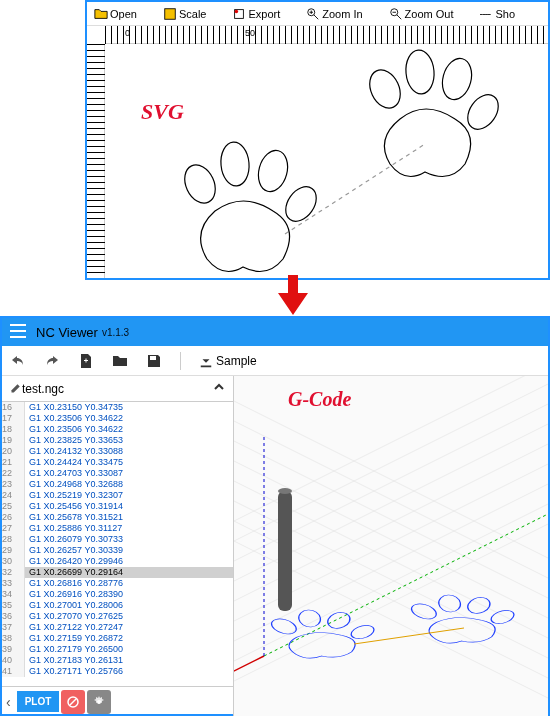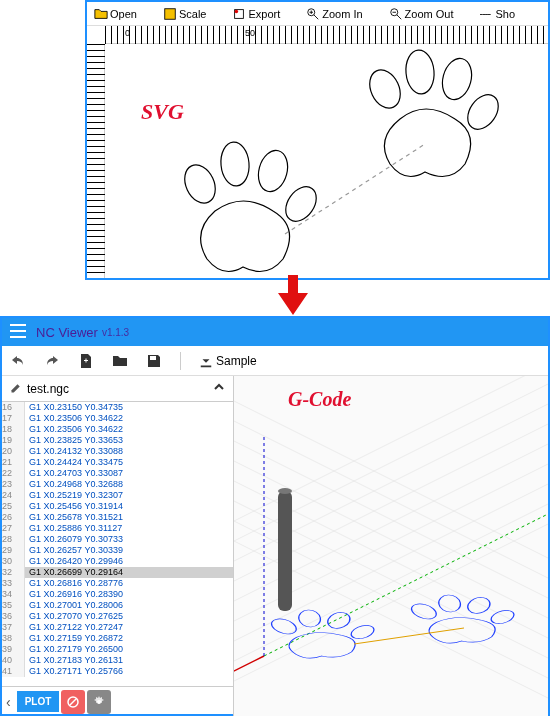--- a/index.html
+++ b/index.html
@@ -11,21 +11,21 @@
 .ruler-h{height:18px;background:#fff;position:relative;border-bottom:1px solid #ccc;margin-left:18px;}
 .ruler-h::before{content:"";position:absolute;left:0;right:0;top:0;height:18px;background:repeating-linear-gradient(90deg,#000 0,#000 1px,transparent 1px,transparent 6px);}
 .ruler-h .maj{position:absolute;top:2px;font-size:9px;}
 .ruler-v{width:18px;position:absolute;left:0;top:42px;bottom:0;background:#fff;border-right:1px solid #ccc;}
 .ruler-v::before{content:"";position:absolute;top:0;bottom:0;left:0;width:18px;background:repeating-linear-gradient(180deg,#000 0,#000 1px,transparent 1px,transparent 6px);}
 .canvas-area{position:absolute;left:18px;top:42px;right:0;bottom:0;background:#fff;overflow:hidden;}
 .svg-label{position:absolute;left:36px;top:55px;color:#e01030;font-style:italic;font-weight:bold;font-size:22px;font-family:'Times New Roman',serif;}
 .arrow-down{position:absolute;left:278px;top:275px;width:30px;height:40px;z-index:5;}
 .arrow-down svg{width:30px;height:40px;}
 .bottom-app{border:2px solid #1e90ff;position:absolute;top:316px;left:0;width:550px;height:400px;background:#fff;}
-.nc-header{height:28px;background:#2196f3;color:#4c1d95;display:flex;align-items:center;padding:0 8px;font-size:13px;}
+.nc-header{height:28px;background:#2196f3;color:#000000;display:flex;align-items:center;padding:0 8px;font-size:13px;}
 .nc-header .menu-ic{margin-right:10px;cursor:pointer;}
 .nc-header .ver{font-size:10px;margin-left:4px;opacity:.9;}
 .nc-toolbar{height:30px;background:#fff;border-bottom:1px solid #ddd;display:flex;align-items:center;gap:18px;padding:0 8px;}
 .nc-toolbar .ib{width:16px;height:16px;cursor:pointer;display:flex;align-items:center;justify-content:center;}
 .nc-toolbar .sample{display:flex;align-items:center;gap:3px;font-size:12px;cursor:pointer;}
 .nc-body{display:flex;height:340px;}
 .nc-left{width:232px;border-right:1px solid #ccc;display:flex;flex-direction:column;}
 .file-hdr{height:26px;border-bottom:1px solid #ccc;display:flex;align-items:center;justify-content:space-between;padding:0 8px;font-size:12px;}
 .file-hdr .chev{cursor:pointer;}
 .code-list{flex:1;overflow:hidden;font-family:'Courier New',monospace;font-size:9px;line-height:11px;background:#fff;}
@@ -167,21 +167,21 @@
     <span class="sample">
       <svg width="14" height="14" viewBox="0 0 16 16">
           <path fill="#333" d="M8 1v8M4 6l4 4 4-4M2 13h12v2H2z"></path>
         </svg>
       <span>Sample</span>
     </span>
   </div>
   <div class="nc-body">
     <div class="nc-left">
       <div class="file-hdr">
-        <span style="display:flex;align-items:flex-start;gap:5px">
+        <span style="display:flex;align-items:flex-start;">
           <svg width="12" height="12" viewBox="0 0 16 16">
               <path fill="#555" d="M2 11l8-8 3 3-8 8H2z"></path>
             </svg>
           <span>test.ngc</span>
         </span>
         <span class="chev"><svg width="12" height="12" viewBox="0 0 12 12">
               <path fill="none" stroke="#333" stroke-width="2" d="M2 8l4-4 4 4"></path>
             </svg></span>
       </div>
       <div class="code-list" id="code-list">

